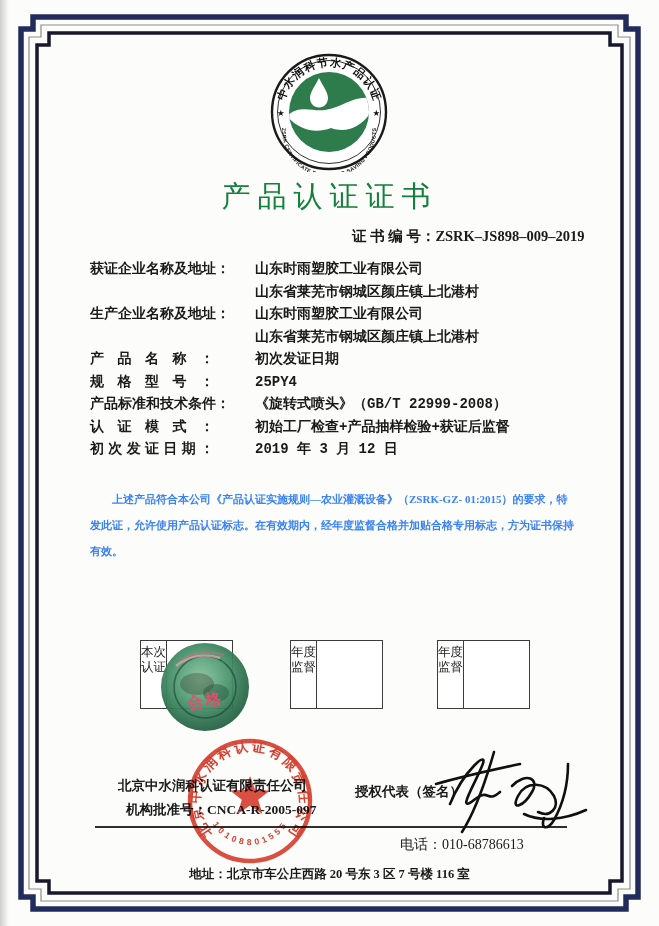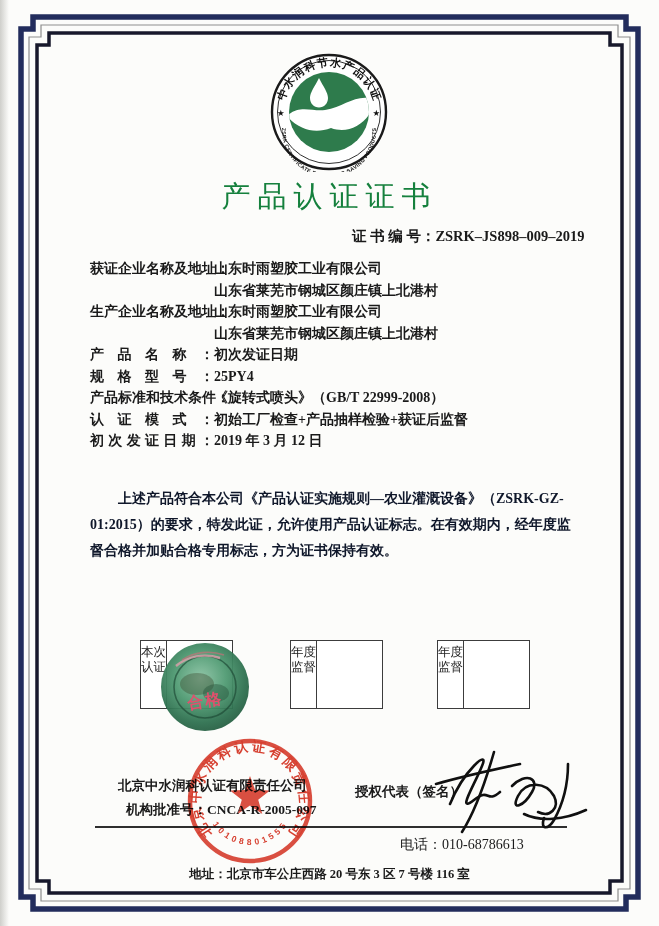--- a/index.html
+++ b/index.html
@@ -14,24 +14,24 @@
   .logo-svg { position:absolute; left:269px; top:52px; z-index:2; }
   .doc-title { position:absolute; top:177px; left:0; width:100%; text-align:center;
     font-family:"Liberation Sans", sans-serif; font-weight:normal; font-size:29px;
     letter-spacing:7px; color:#15803d; z-index:2; }
   .cert-no { position:absolute; top:227px; left:352px; font-size:14.5px; font-weight:bold; z-index:2; white-space:nowrap; }
   .fields { position:absolute; top:258px; left:90px; width:500px; z-index:2;
     font-size:14px; font-weight:bold; line-height:21.5px; }
   .frow { white-space:nowrap; }
   .flabel { display:inline-block; width:124px; text-align:justify; text-align-last:justify;
     vertical-align:top; font-family:"Liberation Sans", sans-serif; }
-  .fvalue { font-family:Liberation Serif, serif; }
+  .fvalue { font-family:Liberation Mono, monospace;margin-left:41px; }
   .fcont { padding-left:124px; }
   .statement { position:absolute; top:486px; left:90px; width:484px; z-index:2;
-    font-size:14px; line-height:26px; text-indent:2em; font-weight:bold; color:#0f172a; }
+    font-size:11px; line-height:26px; text-indent:2em; font-weight:bold; color:#3b82f6; }
   .boxes-row { position:absolute; top:640px; left:0; width:659px; height:70px; z-index:2; }
   .cert-box { position:absolute; top:0; height:67px; width:91px;
     border:1.6px solid #3c3c3c; background:#fff; display:flex; }
   .box1{ left:140px; } .box2{ left:290px; } .box3{ left:437px; }
   .box-label { width:25px; border-right:1.6px solid #3c3c3c; word-break:break-all;
     text-align:center; font-size:12.5px; line-height:14.8px; padding-top:4px;
     font-family:"Liberation Sans", sans-serif; font-weight:normal; color:#222; }
   .box-space { flex:1; }
   .sticker-svg { position:absolute; left:158px; top:640px; z-index:3; }
   .issuer-company { position:absolute; left:118px; top:777px; font-size:13.5px; font-weight:bold; z-index:2; }

